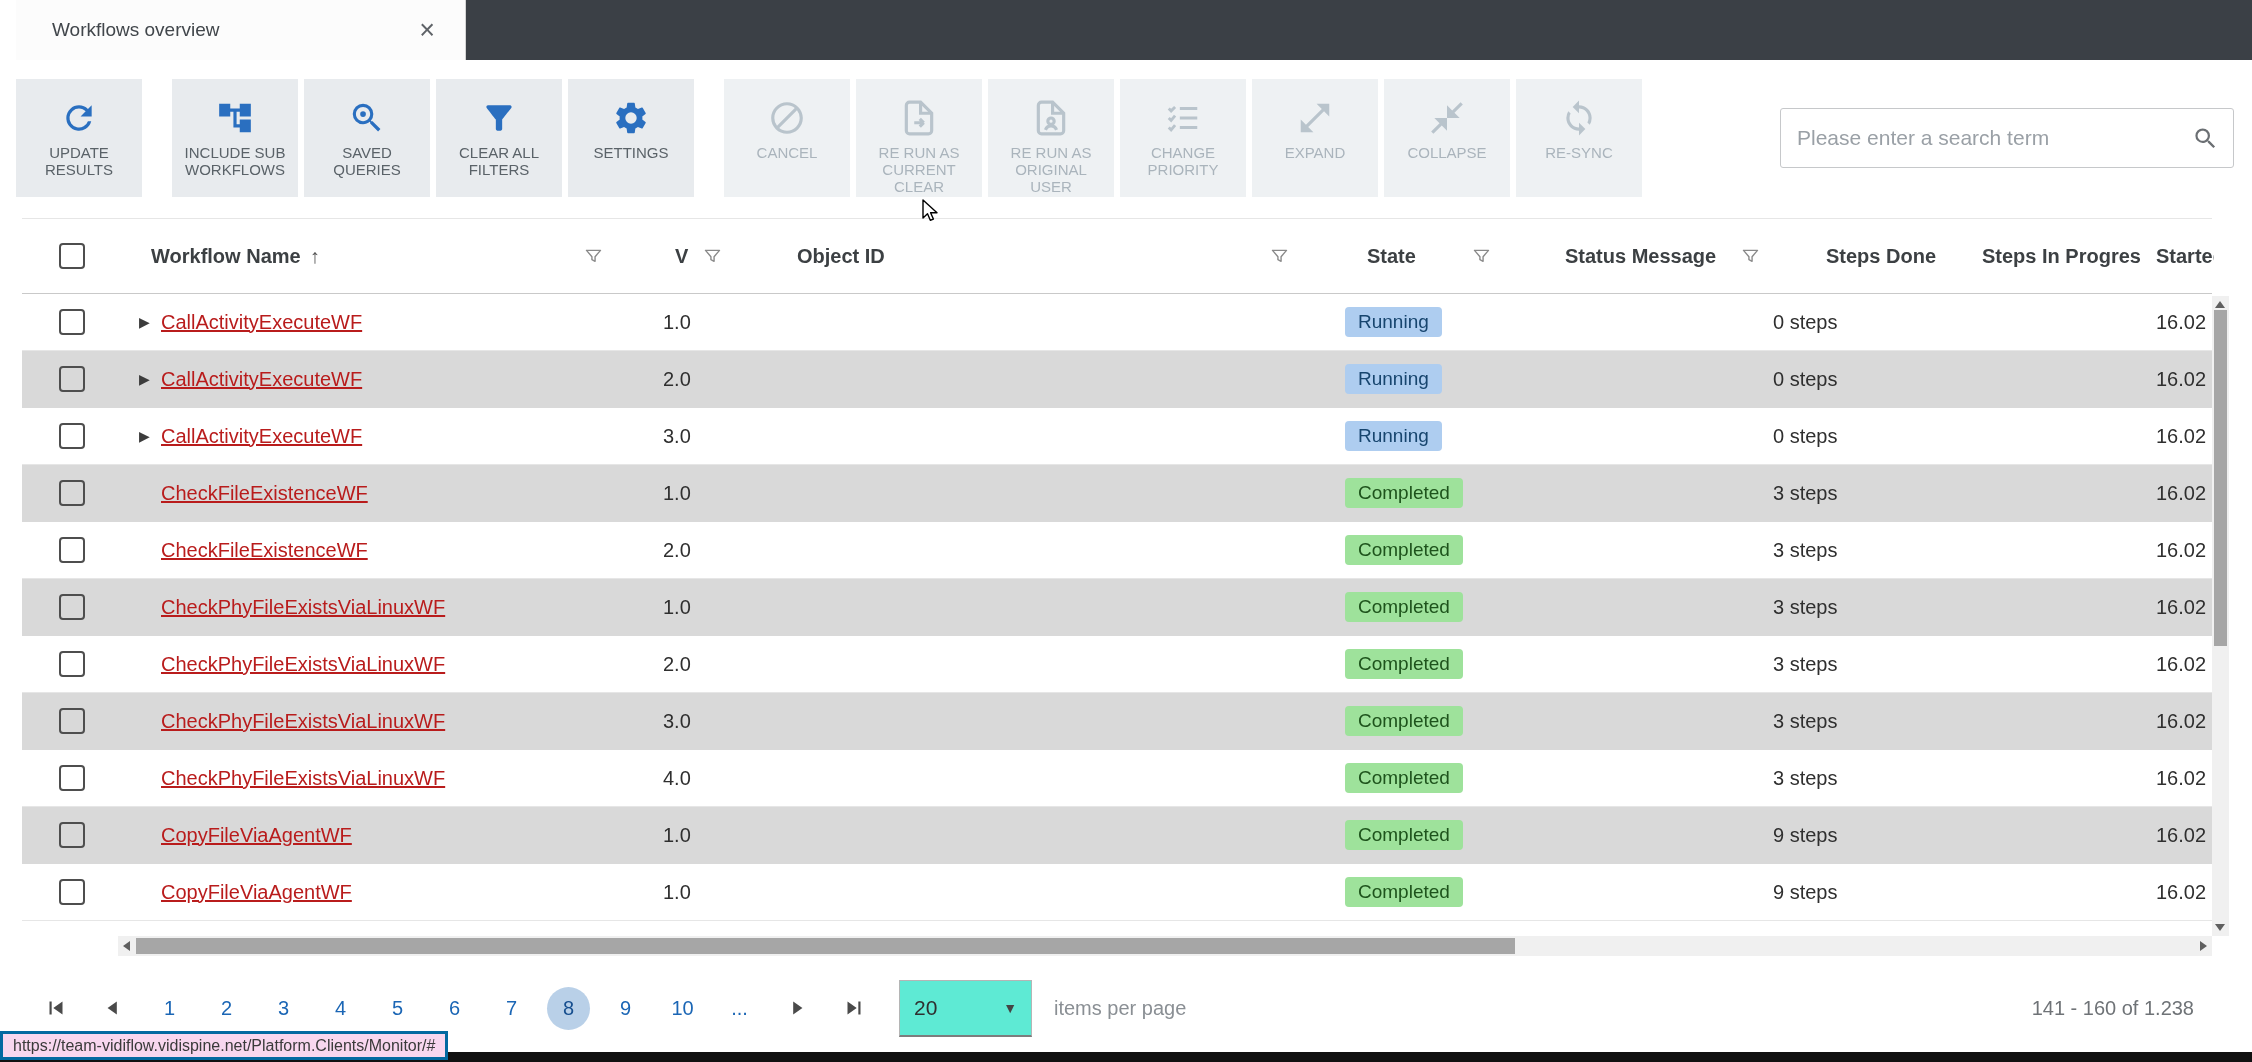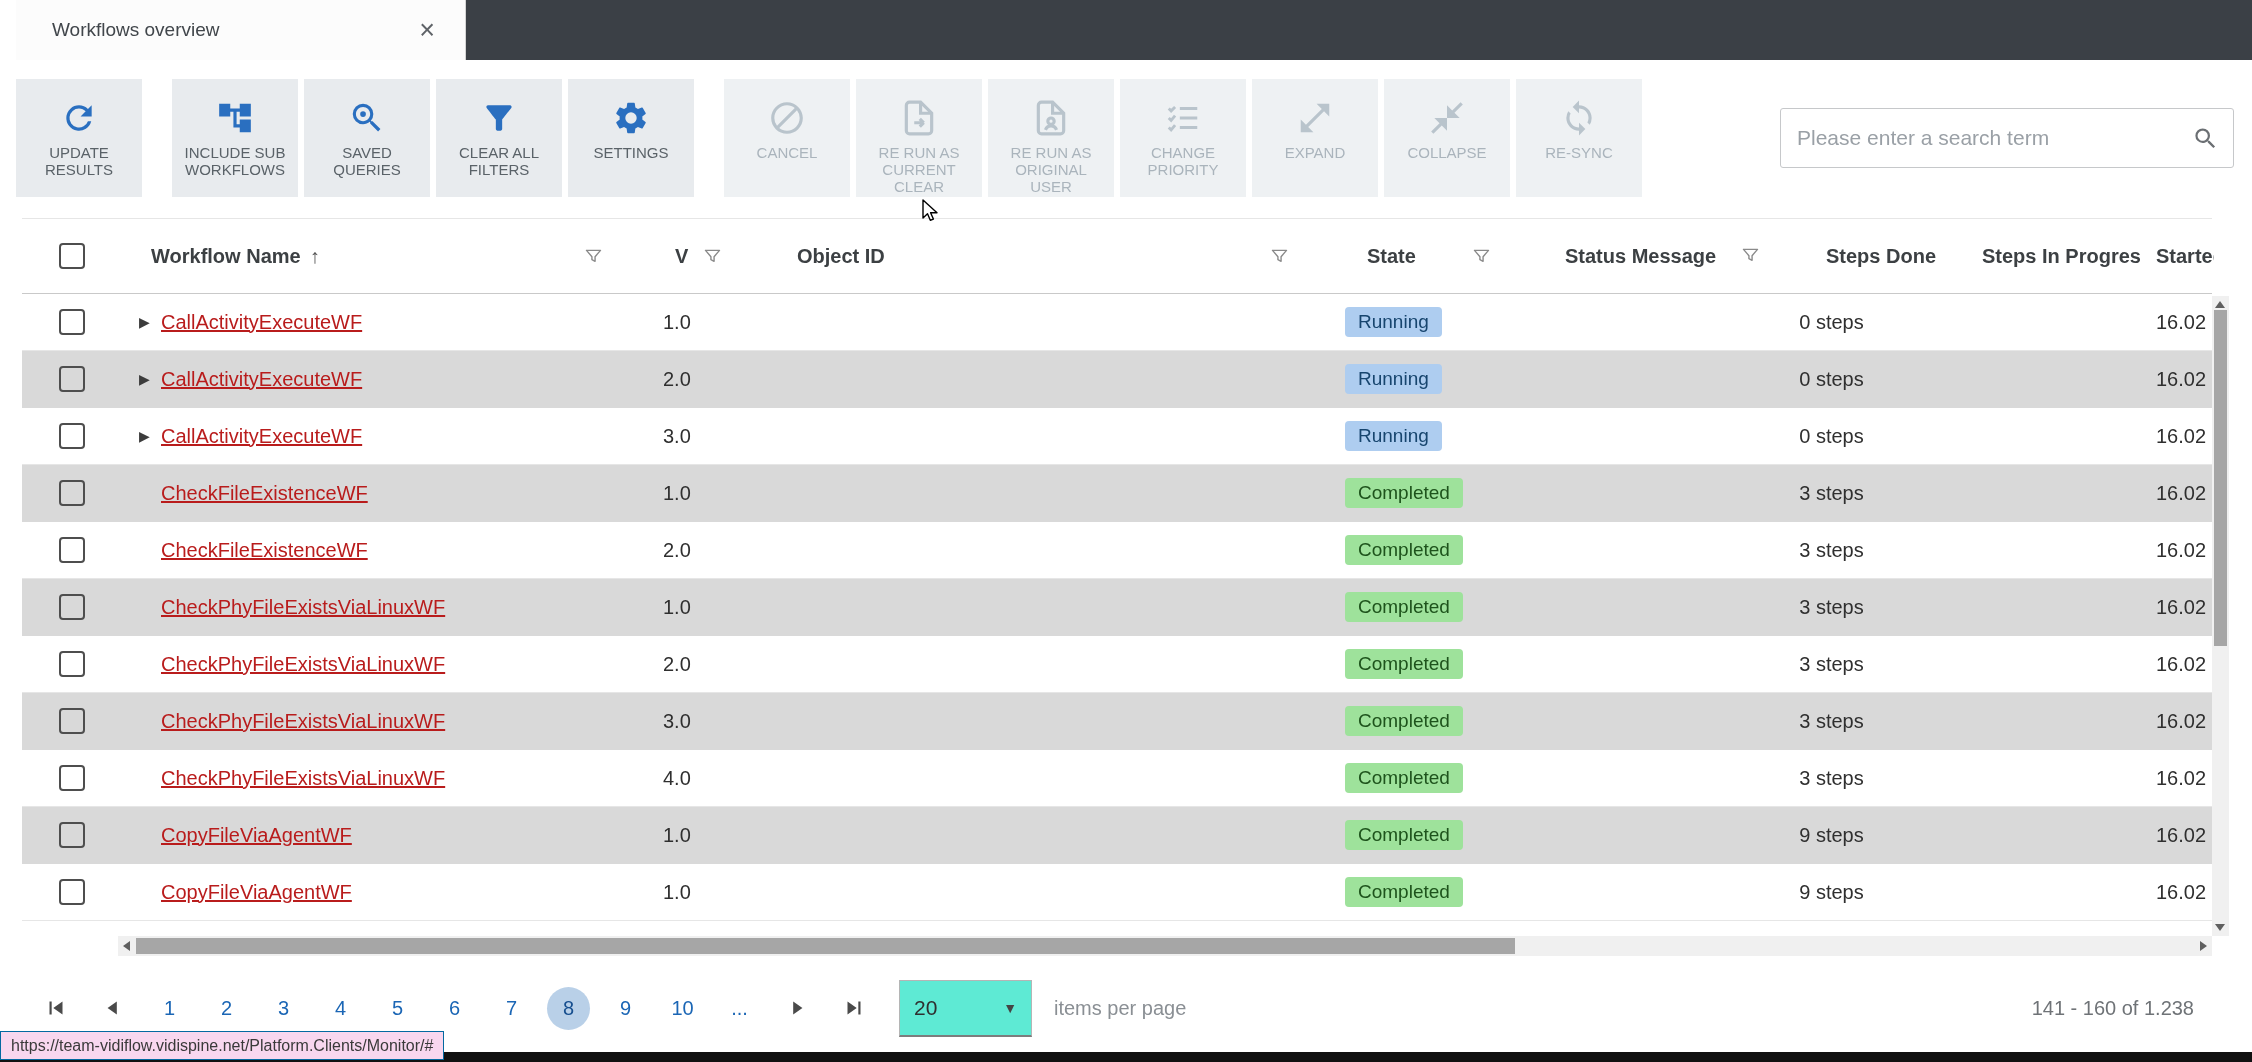--- a/index.html
+++ b/index.html
@@ -38,28 +38,28 @@
            border-top:1px solid #e6e6e6; border-bottom:1px solid #c9c9c9; background:#fff; }
   .tr { display:flex; height:57px; align-items:center; font-size:20px; color:#2f2f2f; border-bottom:1px solid #e6e6e6; background:#fff; }
   .tbody .tr:nth-of-type(even) { background:#d9d9d9; border-bottom-color:#d9d9d9; }
   .th, .td { flex-shrink:0; overflow:hidden; white-space:nowrap; }
   .c-check { width:100px; display:flex; justify-content:center; align-items:center; }
   .c-name  { width:524px; padding-left:17px; display:flex; align-items:center; }
   .c-ver   { width:86px;  padding-left:17px; }
   .c-oid   { width:568px; }
   .c-state { width:208px; padding-left:45px; }
   .c-msg   { width:265px; }
-  .c-sdone { width:173px; text-align:center; padding-right:56px; }
+  .c-sdone { width:173px; text-align:left; padding-right:56px; }
   .c-sprog { width:194px; }
   .c-start { width:74px; padding-left:16px; }
   .thead .c-name  { padding-left:29px; }
   .thead .c-ver   { padding-left:29px; display:flex; align-items:center; }
   .thead .c-oid   { padding-left:65px; display:flex; align-items:center; }
   .thead .c-state { padding-left:67px; display:flex; align-items:center; }
-  .thead .c-msg   { padding-left:57px; display:flex; }
+  .thead .c-msg   { padding-left:57px; display:flex; align-items:center; }
   .thead .c-sdone { padding-left:53px; text-align:left; padding-right:0; }
   .thead .c-sprog { padding-left:36px; }
   .cb { width:26px; height:26px; border:2px solid #4e4e4e; border-radius:4px; background:transparent; cursor:pointer; }
   .sort { margin-left:9px; font-size:20px; color:#555; font-weight:normal; }
   .filter { margin-left:auto; color:#8a8a8a; display:flex; cursor:pointer; }
   .filter svg { width:21px; height:21px; }
   .f-name { margin-right:42px; } .f-ver { margin-left:14px; margin-right:0; }
   .f-oid { margin-right:10px; } .f-state { margin-right:16px; } .f-msg { margin-right:12px; }
   .exp { width:22px; flex-shrink:0; font-size:14px; color:#3c3c3c; cursor:pointer; }
   .wf-link { color:#b91c1c; text-decoration:underline; cursor:pointer; }
@@ -88,21 +88,21 @@
   .pg-circle { width:43px; height:43px; border-radius:50%; display:flex; align-items:center; justify-content:center; }
   .pg-circle.selected { background:#b9d0e8; color:#174f8f; }
   .page-size { margin-left:17px; width:133px; height:57px; background:#5eead4;
                border:1px solid #b5b5b5; border-bottom:2px solid #7d7d7d;
                display:flex; align-items:center; padding:0 14px; font-size:21px; color:#2f2f2f; cursor:pointer; }
   .caret { margin-left:auto; font-size:14px; color:#444; }
   .items-label { margin-left:22px; font-size:20px; color:#8a8f94; }
   .range-label { margin-left:auto; margin-right:58px; font-size:20px; color:#6f7377; }
   
   .bottom-bar { position:absolute; left:0; bottom:0; width:2252px; height:10px; background:#111; }
-  .status-url { position:absolute; left:0; bottom:2px; height:29px; background:#f8d7ef; border:1px solid #0369a1;
+  .status-url { position:absolute; left:0; bottom:2px; height:29px; background:#f8d7ef; border:3px solid #0369a1;
                 display:flex; align-items:center; padding:0 10px; font-size:16px; color:#3a3a3a; }
   
   .cursor { position:absolute; left:916px; top:196px; pointer-events:none; }
 </style>
 </head>
 <body>
 
 <div class="topbar">
   <div class="tab">
     <span class="tab-title">Workflows overview</span>

